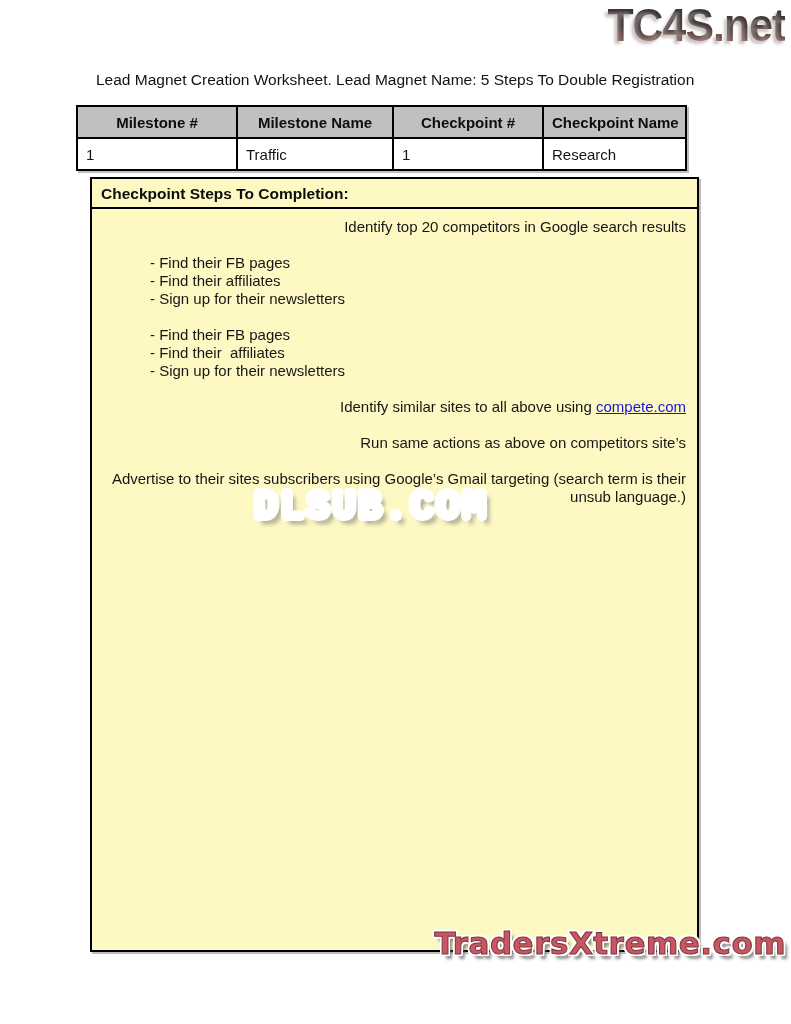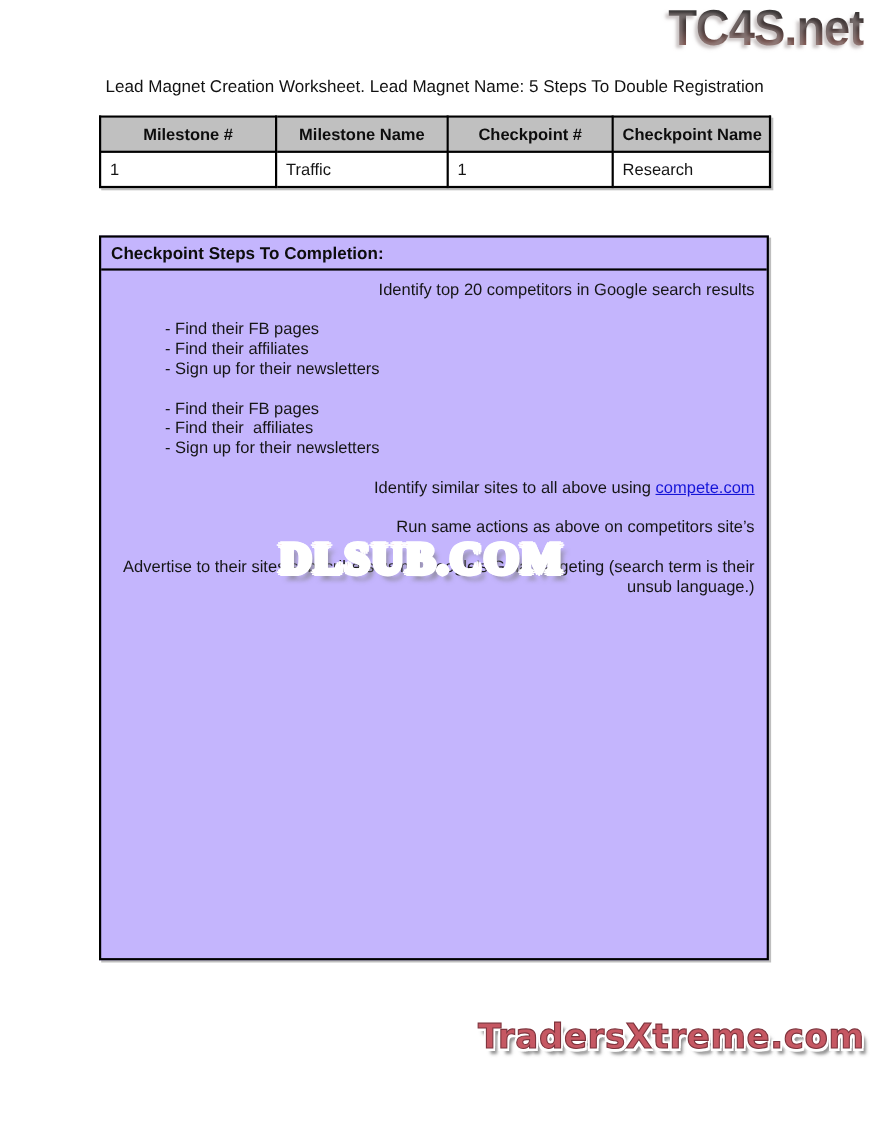--- a/index.html
+++ b/index.html
@@ -20,55 +20,54 @@
   }
 
   
   .title{
     position:absolute;left:96px;top:70px;width:660px;
     font-size:15.5px;line-height:19px;color:#121212;
   }
 
   
   .meta-table{
-    position:absolute;left:90px;top:105px;width:609px;
+    position:absolute;left:76px;top:105px;width:609px;
     border-collapse:collapse;table-layout:fixed;
     box-shadow:2px 2px 0 rgba(110,110,110,0.45);
     background:#fff;
   }
   .meta-table th,.meta-table td{
     border:2px solid #000;height:30px;font-size:15px;padding:0 8px;
     overflow:hidden;white-space:nowrap;
   }
   .meta-table th{background:#c0c0c0;font-weight:bold;text-align:center;color:#0d0d0d;}
   .meta-table td{text-align:left;font-weight:normal;color:#141414;}
 
   
   .steps-box{
-    position:absolute;left:90px;top:177px;width:609px;height:659px;
-    box-sizing:border-box;border:2px solid #000;background:#c4b5fd;
+    position:absolute;left:90px;top:177px;width:609px;height:775px;
+    box-sizing:border-box;border:2px solid #000;background:#fef9c3;
     box-shadow:2px 2px 0 rgba(110,110,110,0.45);
-    margin-top:37px;
   }
   .steps-header{
     border-bottom:2px solid #000;font-weight:bold;font-size:15.5px;
     padding:5px 9px 4px 9px;line-height:19px;color:#0d0d0d;
   }
   .steps-body{
     padding:9px 11px;font-size:15px;line-height:18px;color:#161616;
   }
   .steps-body p{margin:0 0 18px 0;white-space:pre-wrap;text-align:right;}
   .steps-body ul{margin:0 0 18px 0;padding:0 0 0 47px;list-style:none;}
   .steps-body li{white-space:pre-wrap;}
   a.link{color:#1515d8;text-decoration:underline;cursor:pointer;}
 
   
   .wm-mid{
     position:absolute;left:254px;top:488px;z-index:5;
-    font-family:Liberation Serif, serif;
+    font-family:Liberation Mono, monospace;
     font-weight:bold;font-size:40px;line-height:1;letter-spacing:2px;
     background:linear-gradient(#ee6e65 0%, #d8262a 48%, #a9131a 100%);
     -webkit-background-clip:text;background-clip:text;color:transparent;
     text-shadow:
       3px 0 0 #fff,-3px 0 0 #fff,0 3px 0 #fff,0 -3px 0 #fff,
       2px 2px 0 #fff,-2px 2px 0 #fff,2px -2px 0 #fff,-2px -2px 0 #fff,
       5px 6px 4px rgba(125,125,125,0.65);
   }
 
   

